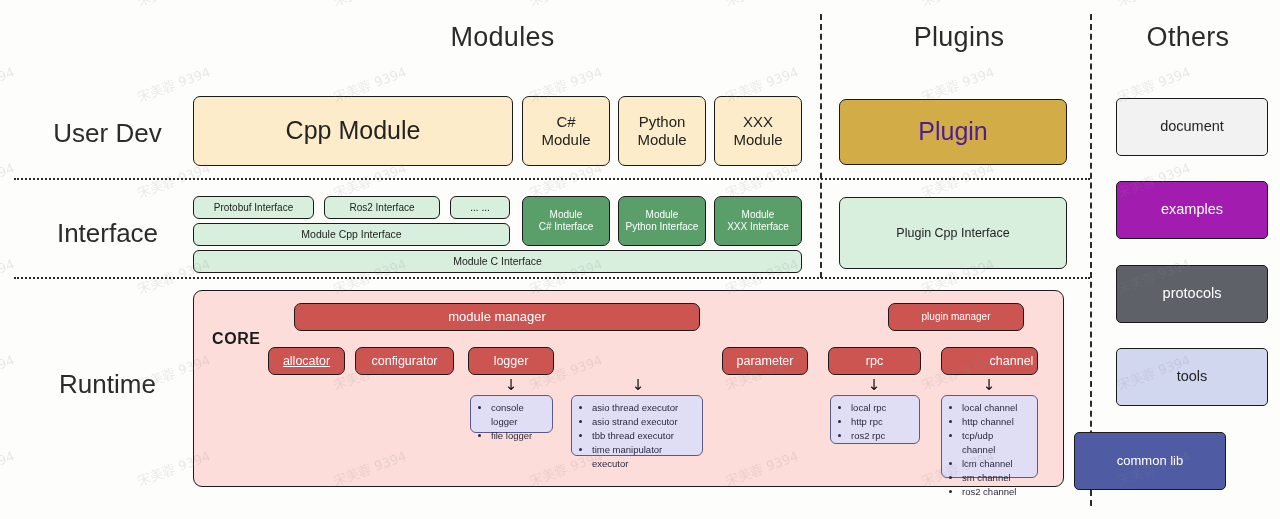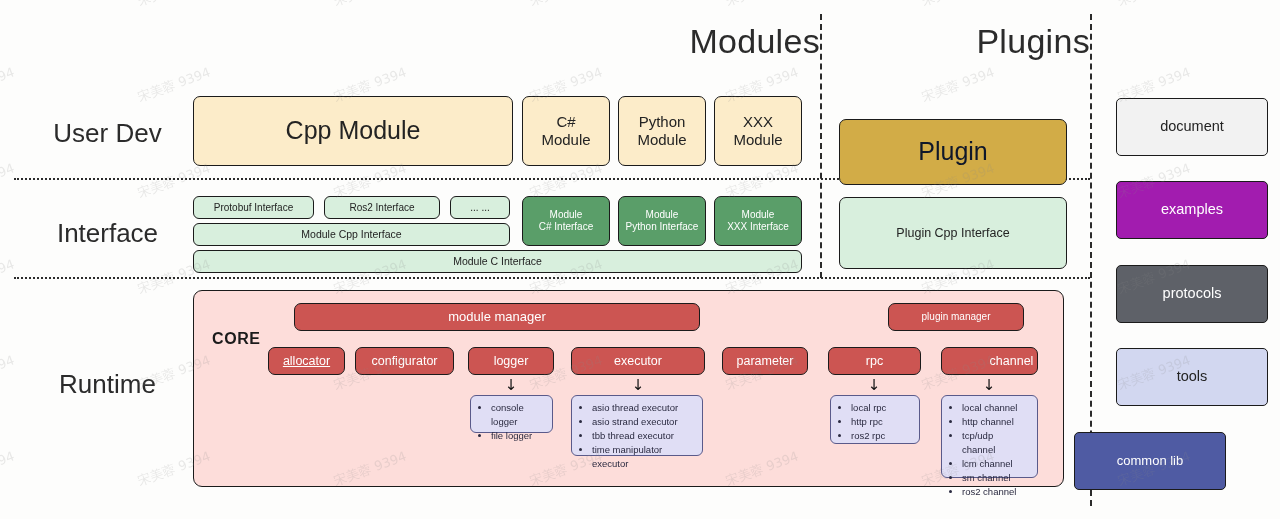--- a/index.html
+++ b/index.html
@@ -14,22 +14,22 @@
   
   .wm{position:absolute;inset:0;pointer-events:none;z-index:40;overflow:hidden;}
   .wm span{
     position:absolute;font-size:13px;color:rgba(140,140,140,.18);
     transform:rotate(-20deg);white-space:nowrap;
     font-family:"DejaVu Sans",sans-serif;
   }
 
   
   .col-head{
-    position:absolute;text-align:right;
-    font-size:34px;font-weight:400;color:#2b2b2b;letter-spacing:.3px;
+    position:absolute;text-align:center;
+    font-size:27px;font-weight:400;color:#2b2b2b;letter-spacing:.3px;
   }
 
   
   .row-label{
     position:absolute;text-align:center;
     font-size:26px;font-weight:400;color:#2b2b2b;padding-left:20px;
   }
 
   
   .hdiv{position:absolute;height:0;border-top:2px dotted #2b2b2b;}
@@ -38,21 +38,21 @@
   
   .box{
     position:absolute;box-sizing:border-box;
     border:1.6px solid #1b1b1b;border-radius:7px;
     display:flex;align-items:center;justify-content:center;
     text-align:center;line-height:1.18;
   }
   .box .lbl{display:block;padding:0 4px;white-space:pre-line;}
 
   .cream{background:#fcecc9;color:#232323;}
-  .gold{background:#d2ac47;color:#0f172a;margin-top:20px;}
+  .gold{background:#d2ac47;color:#4c1d95;}
   .mint{background:#d8efdd;color:#232323;}
   .green{background:#5a9e69;color:#ffffff;}
   .red{background:#cc5552;color:#ffffff;border-color:#1b1b1b;}
   .lav{background:#e0def5;color:#2a2a40;border:1.4px solid #5a5a8a;border-radius:6px;}
   .white-g{background:#f2f2f2;color:#232323;}
   .gray-l{background:#a21caf;color:#ffffff;}
   .gray-d{background:#5e6168;color:#ffffff;}
   .periwinkle{background:#d2d7f0;color:#232323;}
   .indigo{background:#4f5ba3;color:#ffffff;}
 
@@ -122,20 +122,21 @@
       <span style="left: 136px; top: 460px;">宋美蓉 9394</span>
       <span style="left: 332px; top: 460px;">宋美蓉 9394</span>
       <span style="left: 528px; top: 460px;">宋美蓉 9394</span>
       <span style="left: 724px; top: 460px;">宋美蓉 9394</span>
       <span style="left: 920px; top: 460px;">宋美蓉 9394</span>
       <span style="left: 1116px; top: 460px;">宋美蓉 9394</span>
     </div>
 
   <div class="col-head" style="left:185px;top:22px;width:635px;">Modules</div>
   <div class="col-head" style="left:828px;top:22px;width:262px;">Plugins</div>
+  <div class="col-head" style="left:1098px;top:22px;width:180px;">Others</div>
 
   <div class="row-label" style="left:0px;top:118px;width:175px;">User Dev</div>
   <div class="row-label" style="left:0px;top:218px;width:175px;">Interface</div>
   <div class="row-label" style="left:0px;top:369px;width:175px;">Runtime</div>
 
   <div class="hdiv" style="left:14px;top:178px;width:1076px;"></div>
   <div class="hdiv" style="left:14px;top:277px;width:1076px;"></div>
   <div class="vdiv" style="left:820px;top:14px;height:264px;"></div>
   <div class="vdiv" style="left:1090px;top:14px;height:492px;"></div>
 
@@ -203,23 +204,20 @@
   </div>
 
   <div class="box red" style="left:268px;top:347px;width:77px;height:28px;font-size:12.5px;text-decoration:underline;">
     <span class="lbl">allocator</span>
   </div>
   <div class="box red" style="left:355px;top:347px;width:99px;height:28px;font-size:12.5px;">
     <span class="lbl">configurator</span>
   </div>
   <div class="box red" style="left:468px;top:347px;width:86px;height:28px;font-size:12.5px;">
     <span class="lbl">logger</span>
-  </div>
-  <div class="box red" style="left:571px;top:347px;width:134px;height:28px;font-size:12.5px;">
-    <span class="lbl">executor</span>
   </div>
   <div class="box red" style="left:722px;top:347px;width:86px;height:28px;font-size:12.5px;">
     <span class="lbl">parameter</span>
   </div>
   <div class="box red" style="left:828px;top:347px;width:93px;height:28px;font-size:12.5px;">
     <span class="lbl">rpc</span>
   </div>
   <div class="box red" style="left:941px;top:347px;width:97px;height:28px;font-size:12.5px;padding-left:44px;">
     <span class="lbl">channel</span>
   </div>

